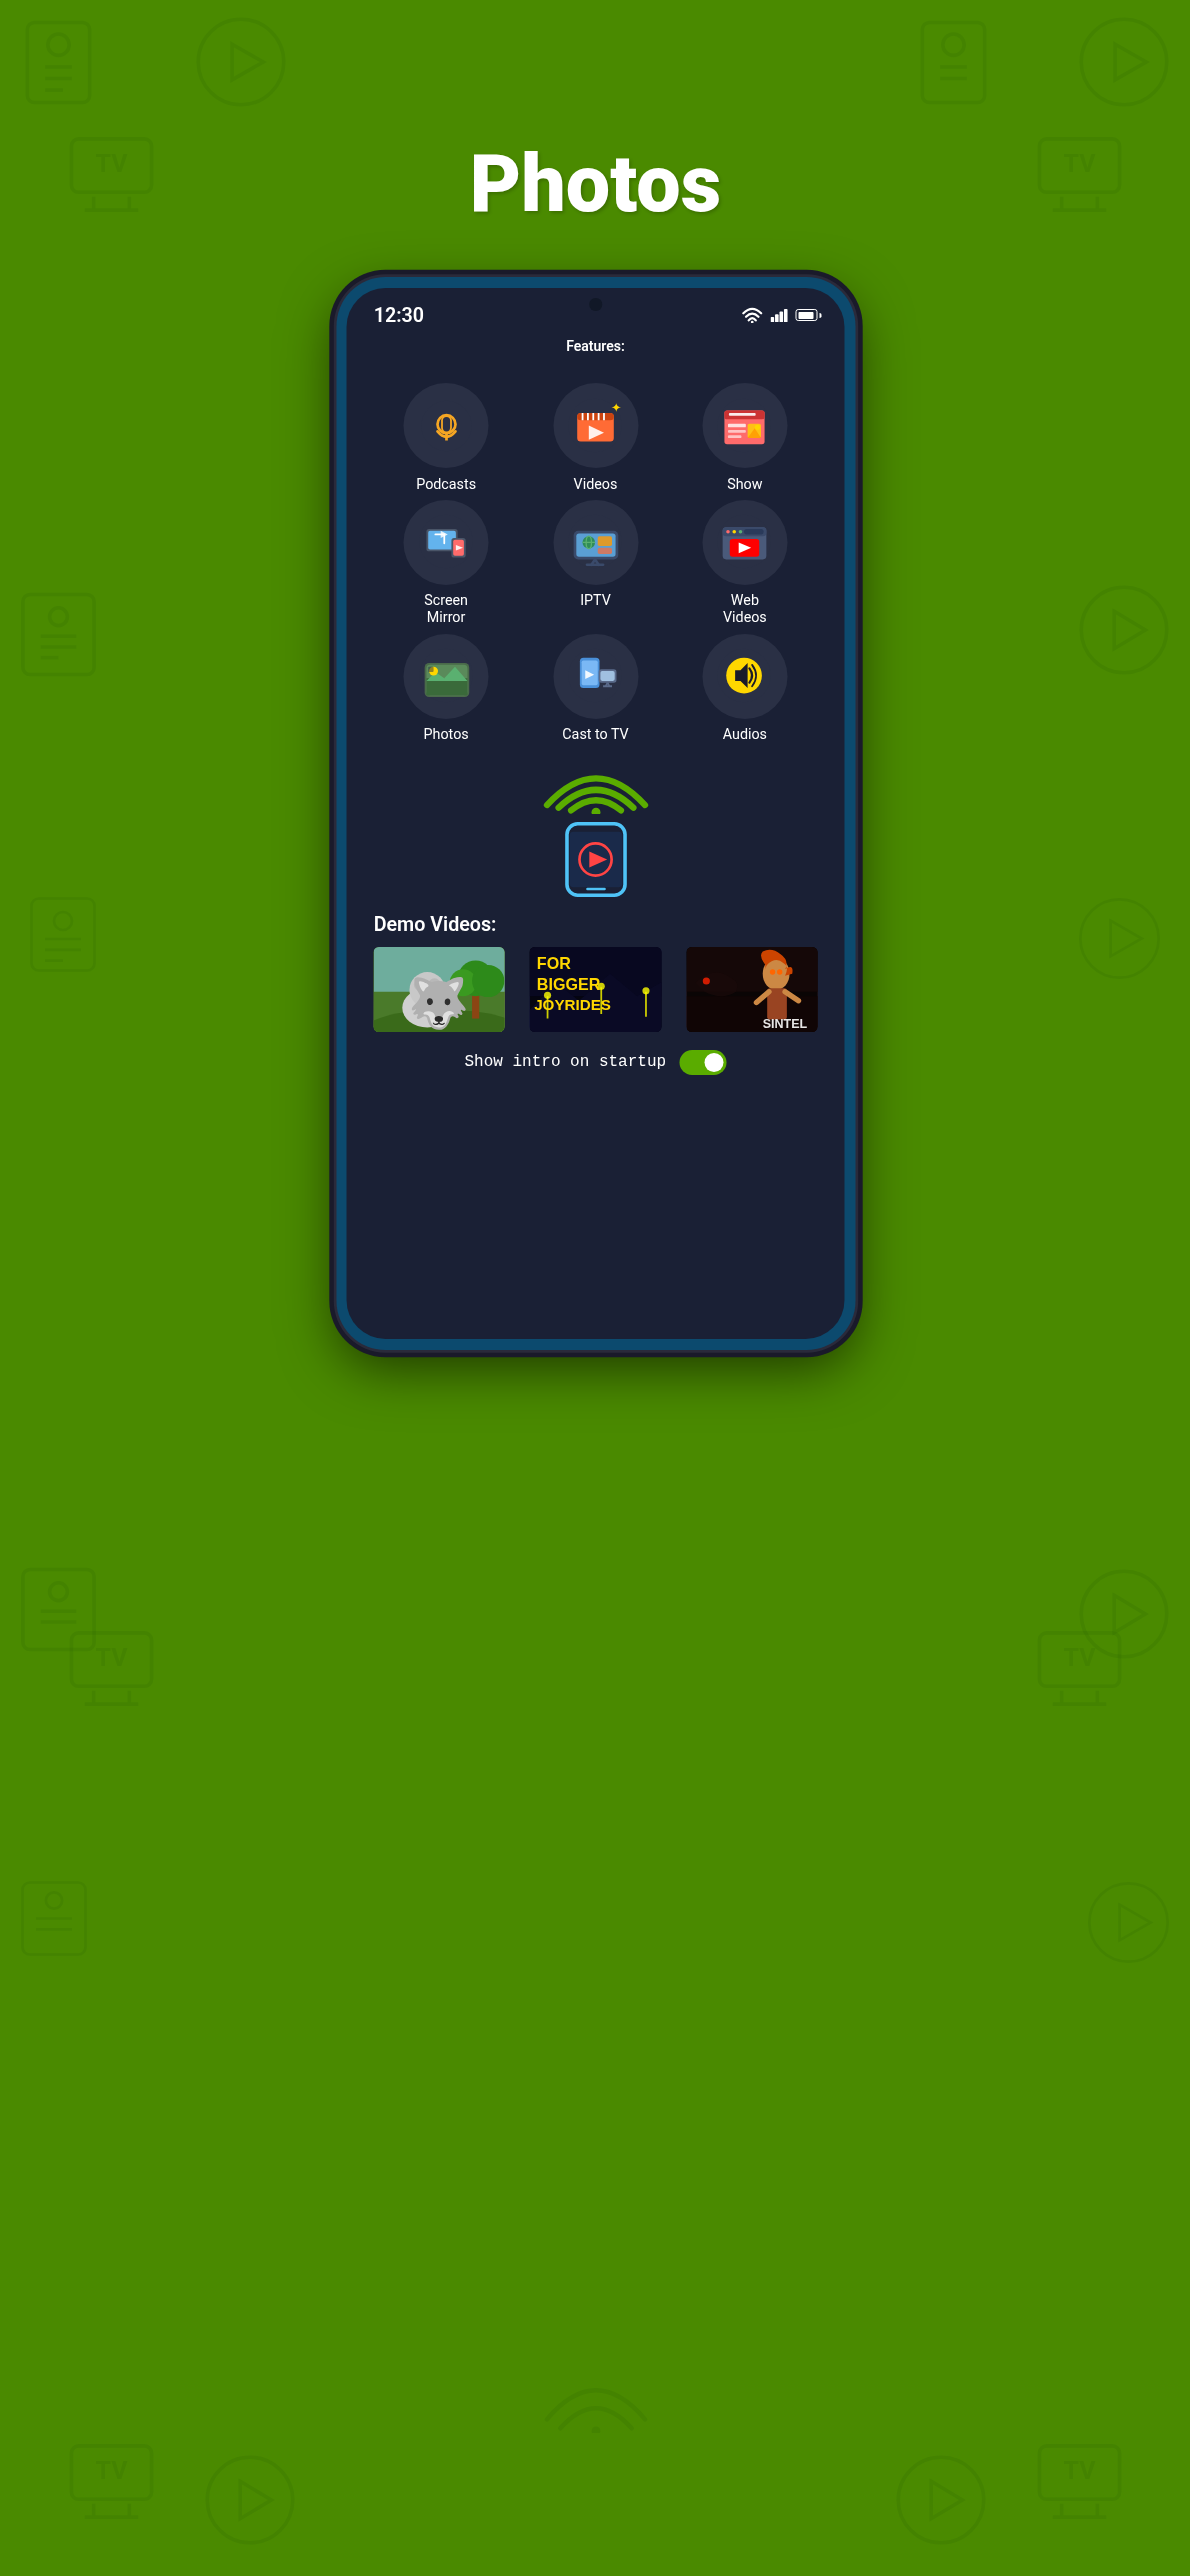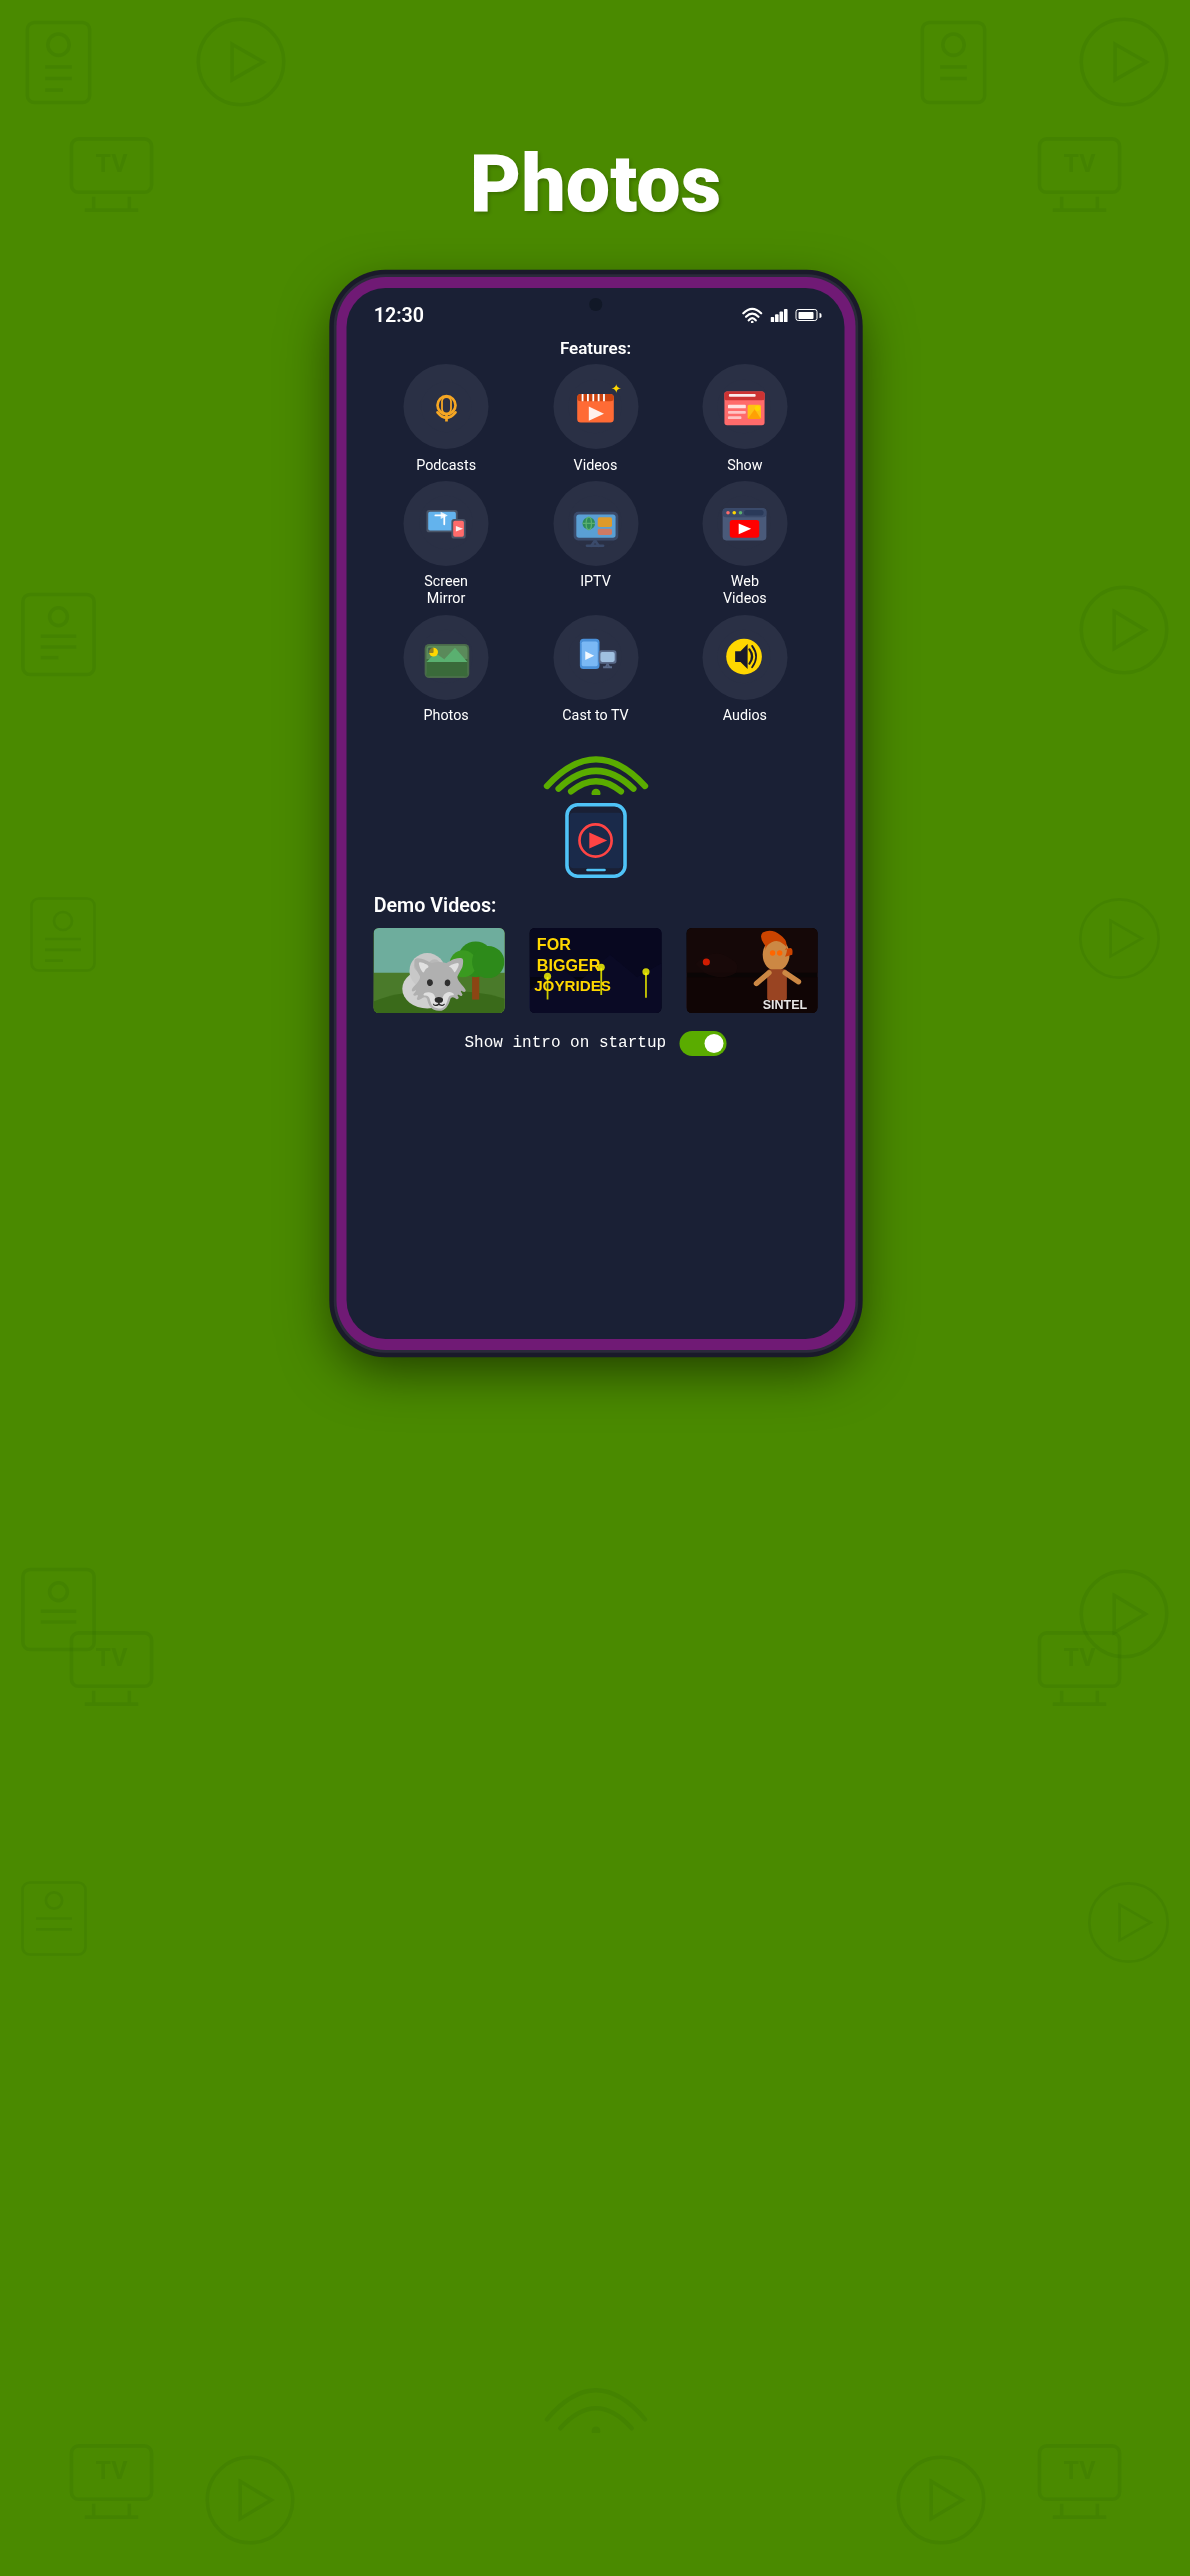--- a/index.html
+++ b/index.html
@@ -36,21 +36,21 @@
       left: 50%;
       transform: translateX(-50%);
       width: 519px;
       height: 1073px;
       z-index: 20;
     }
 
     .phone-frame {
       width: 100%;
       height: 100%;
-      background: #701a75;
+      background: #0c4a6e;
       border-radius: 49px;
       position: relative;
       box-shadow: 
         0 0 0 2.7px #2a2a3a,
         0 0 0 7.2px #1a1a2a,
         0 18px 54px rgba(0,0,0,0.6);
       overflow: hidden;
     }
 
     
@@ -148,23 +148,23 @@
     }
 
     
     .screen-content {
       padding: 0 18px;
     }
 
     .features-label {
       text-align: center;
       color: white;
-      font-size: 17px;
+      font-size: 14px;
       font-weight: 600;
-      margin-bottom: 6px;
+      margin-bottom: 29px;
       margin-top: 4.5px;
     }
 
     
     .features-grid {
       display: grid;
       grid-template-columns: repeat(3, 1fr);
       gap: 7.2px 4.5px;
       padding: 0 9px;
     }

